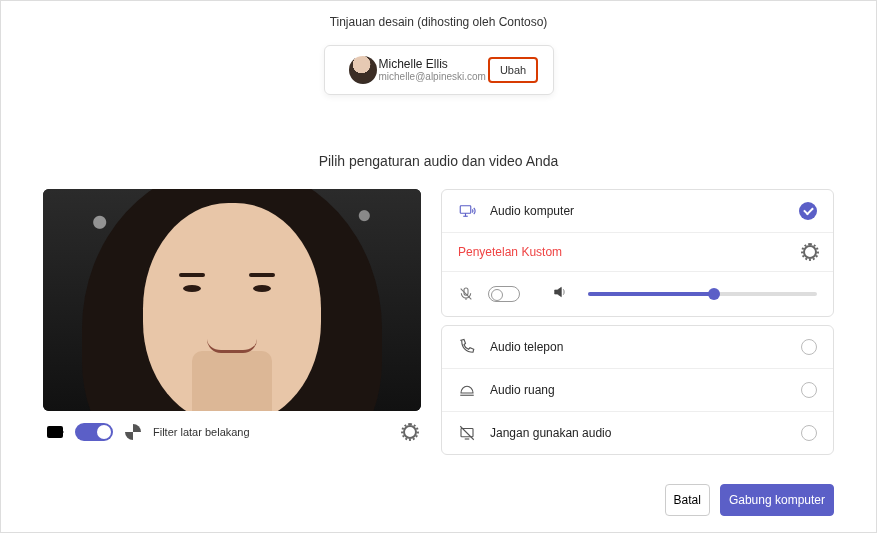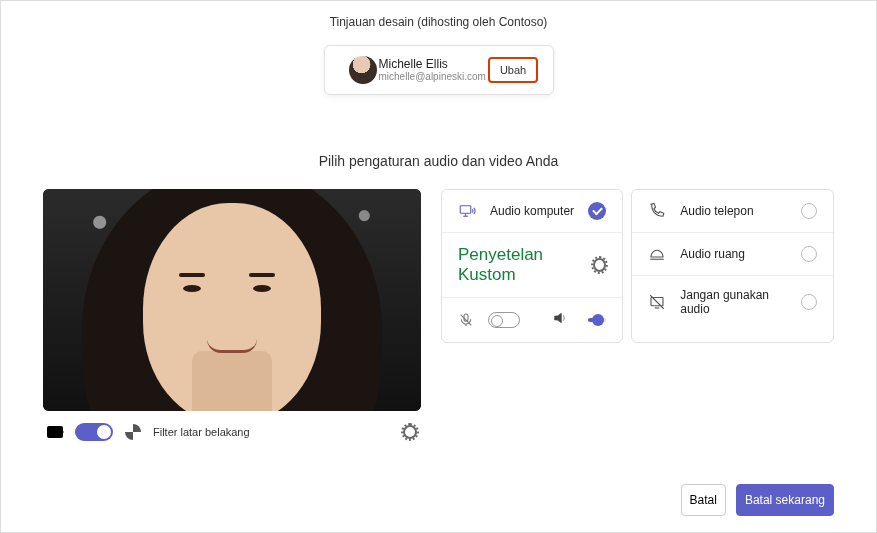--- a/index.html
+++ b/index.html
@@ -117,21 +117,21 @@
   .bgfx-icon{
     width:16px;height:16px;border-radius:50%;
     background:conic-gradient(#555 0 25%,transparent 0 50%,#555 0 75%,transparent 0);
   }
   .spacer{flex:1}
   .gear{
     width:14px;height:14px;border:2px solid #666;border-radius:50%;position:relative;cursor:pointer;
   }
   .gear::before{content:"";position:absolute;inset:-4px;border:2px dotted #666;border-radius:50%}
 
-  .audio-col{flex:1;display:flex;flex-direction:row;gap:8px}
+  .audio-col{flex:1;display:flex;flex-direction:column;gap:8px}
   .card{
     border:1px solid #e0e0e0;border-radius:6px;background:#fff;
   }
   .opt{
     display:flex;align-items:center;gap:14px;
     padding:12px 16px;font-size:12px;cursor:pointer;
   }
   .opt + .opt { border-top:1px solid #eee; }
   .opt .lbl{flex:1}
   .radio{
@@ -140,21 +140,21 @@
   .radio.checked{
     width:18px;height:18px;border:none;border-radius:50%;
     background:#5b5fc7;display:flex;align-items:center;justify-content:center;
   }
   .radio.checked::after{content:"";width:7px;height:4px;border:2px solid #fff;border-top:none;border-right:none;transform:rotate(-45deg);margin-top:-2px}
   .ico{width:18px;height:18px;display:flex;align-items:center;justify-content:center;color:#555}
   .ico svg{width:18px;height:18px;stroke:#555;fill:none;stroke-width:1.5}
   .ico.primary svg{stroke:#5b5fc7}
   .custom-row{
     display:flex;align-items:center;justify-content:space-between;
-    padding:12px 16px;font-size:17px;color:#15803d;border-top:1px solid #eee;
+    padding:12px 16px;font-size:12px;color:#ef4444;border-top:1px solid #eee;
   }
   .mic-row{
     display:flex;align-items:center;gap:14px;padding:12px 16px;border-top:1px solid #eee;
   }
   .mic-off{width:16px;height:16px;position:relative;color:#777}
   .mic-off svg{width:16px;height:16px;stroke:#777;fill:none;stroke-width:1.6}
   .small-toggle{
     width:32px;height:16px;border:1px solid #999;border-radius:10px;position:relative;cursor:pointer;
   }
   .small-toggle::after{content:"";position:absolute;width:10px;height:10px;border:1px solid #999;border-radius:50%;top:2px;left:2px;background:#fff}
@@ -284,14 +284,14 @@
         </span>
         <span class="lbl">Jangan gunakan audio</span>
         <span class="radio"></span>
       </div>
     </div>
   </div>
 </div>
 
 <div class="footer">
   <button class="btn">Batal</button>
-  <button class="btn primary">Batal sekarang</button>
+  <button class="btn primary">Gabung komputer</button>
 </div>
 
 </body></html>

